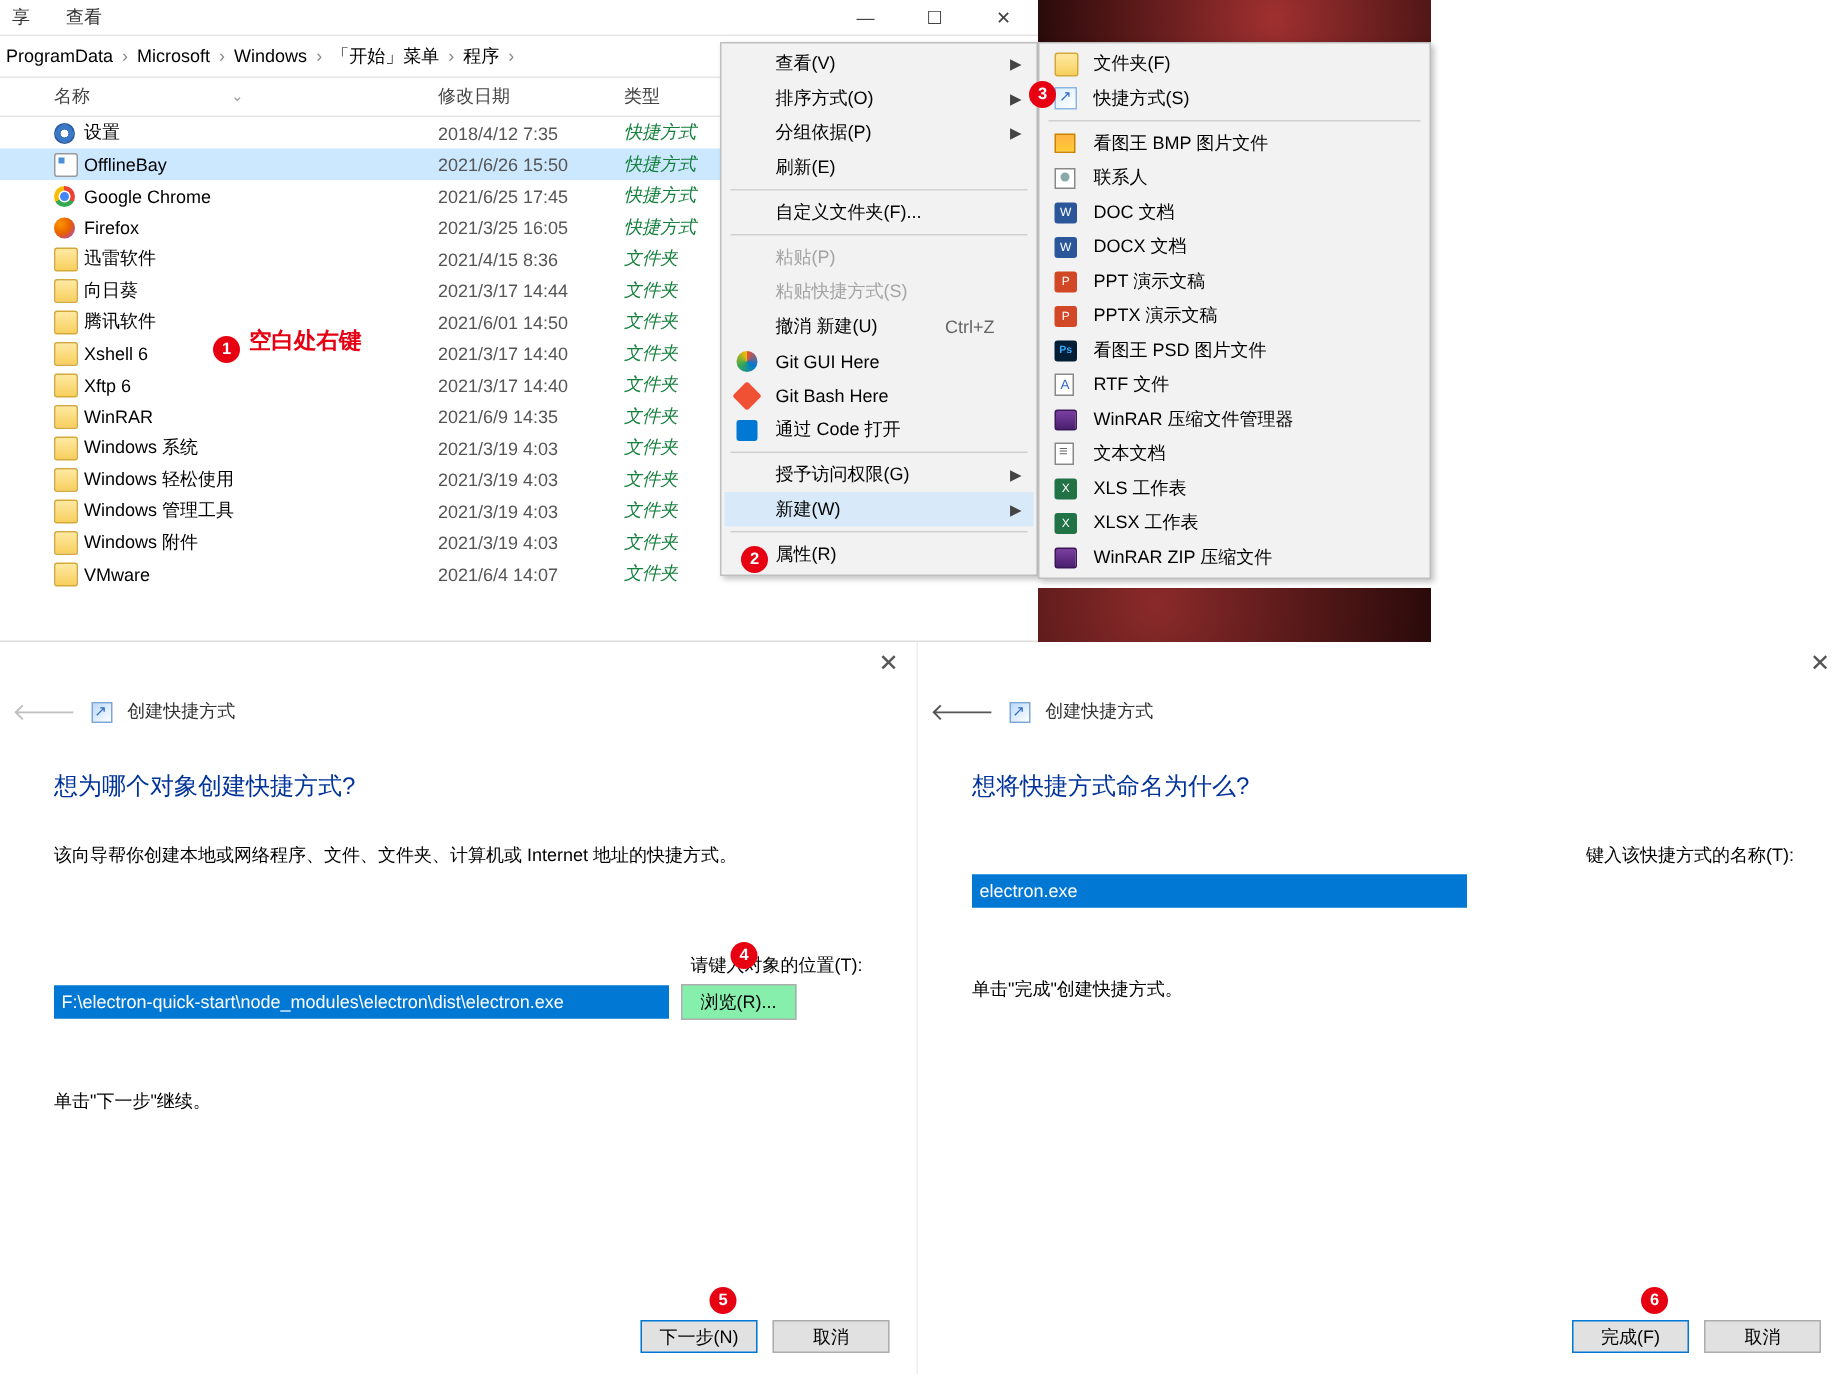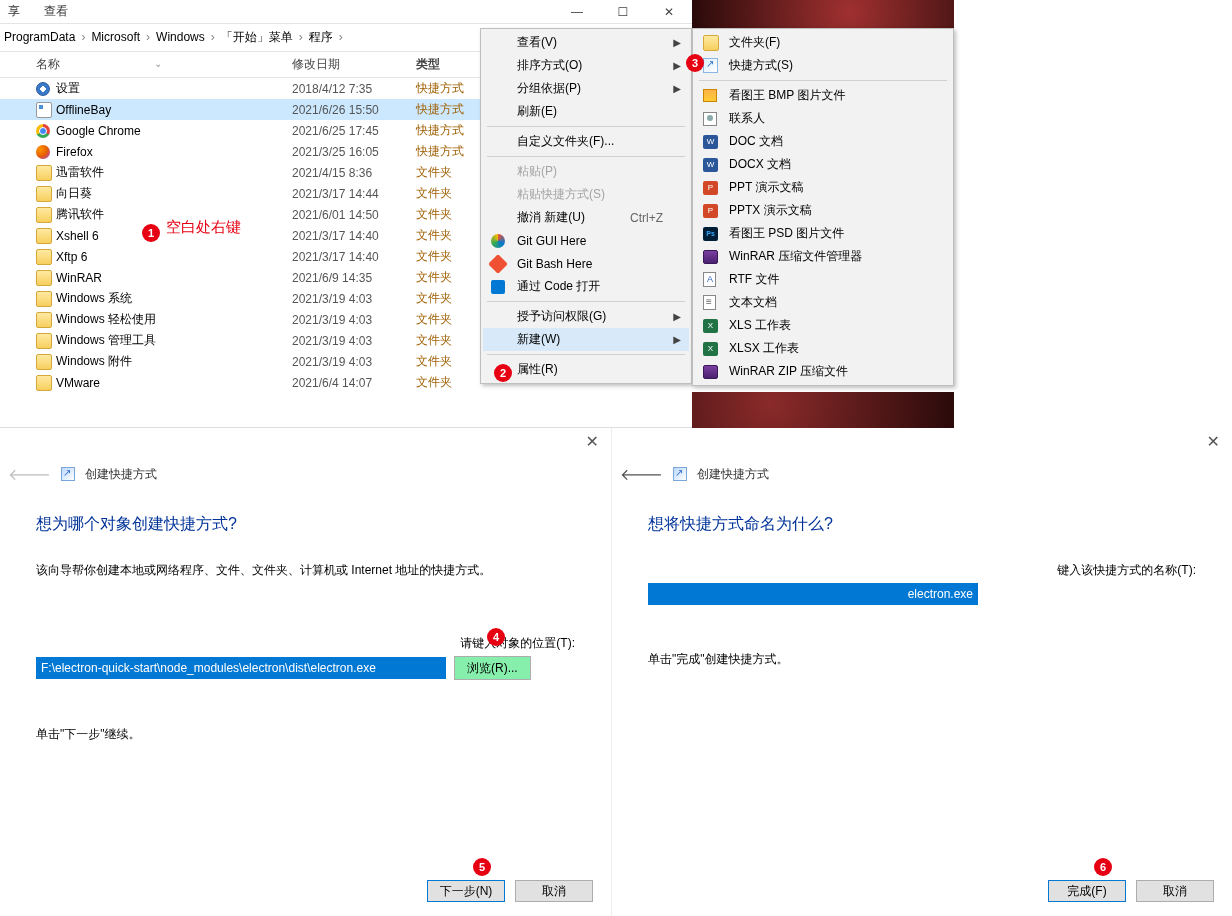--- a/index.html
+++ b/index.html
@@ -12,30 +12,30 @@
 .titlebar-ctrls { position: absolute; right: 0; top: 0; display: flex; height: 24px; }
 .titlebar-ctrls div { width: 46px; display: flex; align-items: center; justify-content: center; color: #444; }
 .crumb-row { height: 28px; display: flex; align-items: center; border-bottom: 1px solid #e5e5e5; padding: 0 4px; position: relative; }
 .crumb { font-size: 12px; color: #000; }
 .crumb .sep { color: #888; margin: 0 6px; }
 .crumb-row .right-icons { margin-left: auto; display: flex; align-items: center; gap: 6px; padding-right: 8px; }
 .help-icon { display:inline-flex; align-items:center; justify-content:center; width:16px; height:16px; border-radius:50%; background:#0078d4; color:#fff; font-size:11px; font-weight:bold; }
 .head-row { display: flex; height: 26px; align-items: center; border-bottom: 1px solid #e5e5e5; font-size: 12px; color: #444; padding-left: 36px; position: relative; }
 .head-row .col-name { width: 256px; }
 .head-row .col-date { width: 124px; }
-.head-row .col-type { width: 80px; font-weight: bold; }
+.head-row .col-type { width: 80px; }
 .head-row .sort-ind { position:absolute; left:154px; top:6px; font-size:10px; color:#999; }
 .flist { position: relative; }
 .frow { display: flex; align-items: center; height: 21px; padding-left: 36px; font-size: 12px; color: #000; }
 .frow.sel { background: #cce8ff; }
 .frow .ficon { width: 20px; display: inline-flex; }
 .frow .fname { width: 236px; white-space: nowrap; overflow: hidden; }
 .frow .fdate { width: 124px; color: #555; }
-.frow .ftype { width: 80px; color: #a16207; }
-.annot { position: absolute; font-size: 15px; font-weight: 400; color: #e60012; }
+.frow .ftype { width: 80px; color: #15803d; font-style: italic; }
+.annot { position: absolute; font-size: 15px; font-weight: 700; color: #e60012; }
 
 
 .ctx { position: absolute; left: 480px; top: 28px; width: 212px; background: #f2f2f2; border: 1px solid #bfbfbf; box-shadow: 2px 2px 4px rgba(0,0,0,0.25); padding: 2px; z-index: 10;}
 .ctx .mitem { height: 23px; display: flex; align-items: center; padding: 0 26px 0 34px; font-size: 12px; position: relative; }
 .ctx .mitem.disabled { color: #a4a4a4; }
 .ctx .mitem.highlight { background: #d8eaf9; }
 .ctx .arrow { position: absolute; right: 8px; color: #444; font-size: 10px; }
 .ctx .shortcut { margin-left: auto; color: #666; }
 .ctx .sep { height: 1px; background: #d0d0d0; margin: 3px 4px; }
 .ctx .micon { position: absolute; left: 8px; width: 16px; display: inline-flex; }
@@ -374,29 +374,29 @@
       <span>PPTX 演示文稿</span>
     </div>
     <div class="mitem">
       <span class="micon">
         <span class="ic ic-psd">Ps</span>
       </span>
       <span>看图王 PSD 图片文件</span>
     </div>
     <div class="mitem">
       <span class="micon">
+        <span class="ic ic-rtf"></span>
+      </span>
+      <span>RTF 文件</span>
+    </div>
+    <div class="mitem">
+      <span class="micon">
         <span class="ic ic-rar"></span>
       </span>
       <span>WinRAR 压缩文件管理器</span>
-    </div>
-    <div class="mitem">
-      <span class="micon">
-        <span class="ic ic-rtf"></span>
-      </span>
-      <span>RTF 文件</span>
     </div>
     <div class="mitem">
       <span class="micon">
         <span class="ic ic-txt"></span>
       </span>
       <span>文本文档</span>
     </div>
     <div class="mitem">
       <span class="micon">
         <span class="ic ic-xls">X</span>
@@ -446,21 +446,21 @@
 <div class="wiz right">
   <div class="close">✕</div>
   <div class="back-row">
     <span class="arrow" style="color:#555;">🡐</span>
     <span class="link-ic"></span>
     <span>创建快捷方式</span>
   </div>
   <h2>想将快捷方式命名为什么?</h2>
   <div class="body">
     <div class="label" style="margin-top:0;">键入该快捷方式的名称(T):</div>
-    <input class="txt" style="width: 330px; background: rgb(0, 120, 212); color: rgb(255, 255, 255); text-align: right;" value="electron.exe">
+    <input class="txt" style="width: 330px; background: rgb(0, 120, 212); color: rgb(255, 255, 255);" value="electron.exe">
     <div class="hint" style="margin-top:46px;">单击"完成"创建快捷方式。</div>
   </div>
   <div class="numbadge" style="right:120px; bottom:40px;">6</div>
   <div class="btnbar">
     <button class="nav primary">完成(F)</button>
     <button class="nav">取消</button>
   </div>
 </div>
 
 </body></html>

